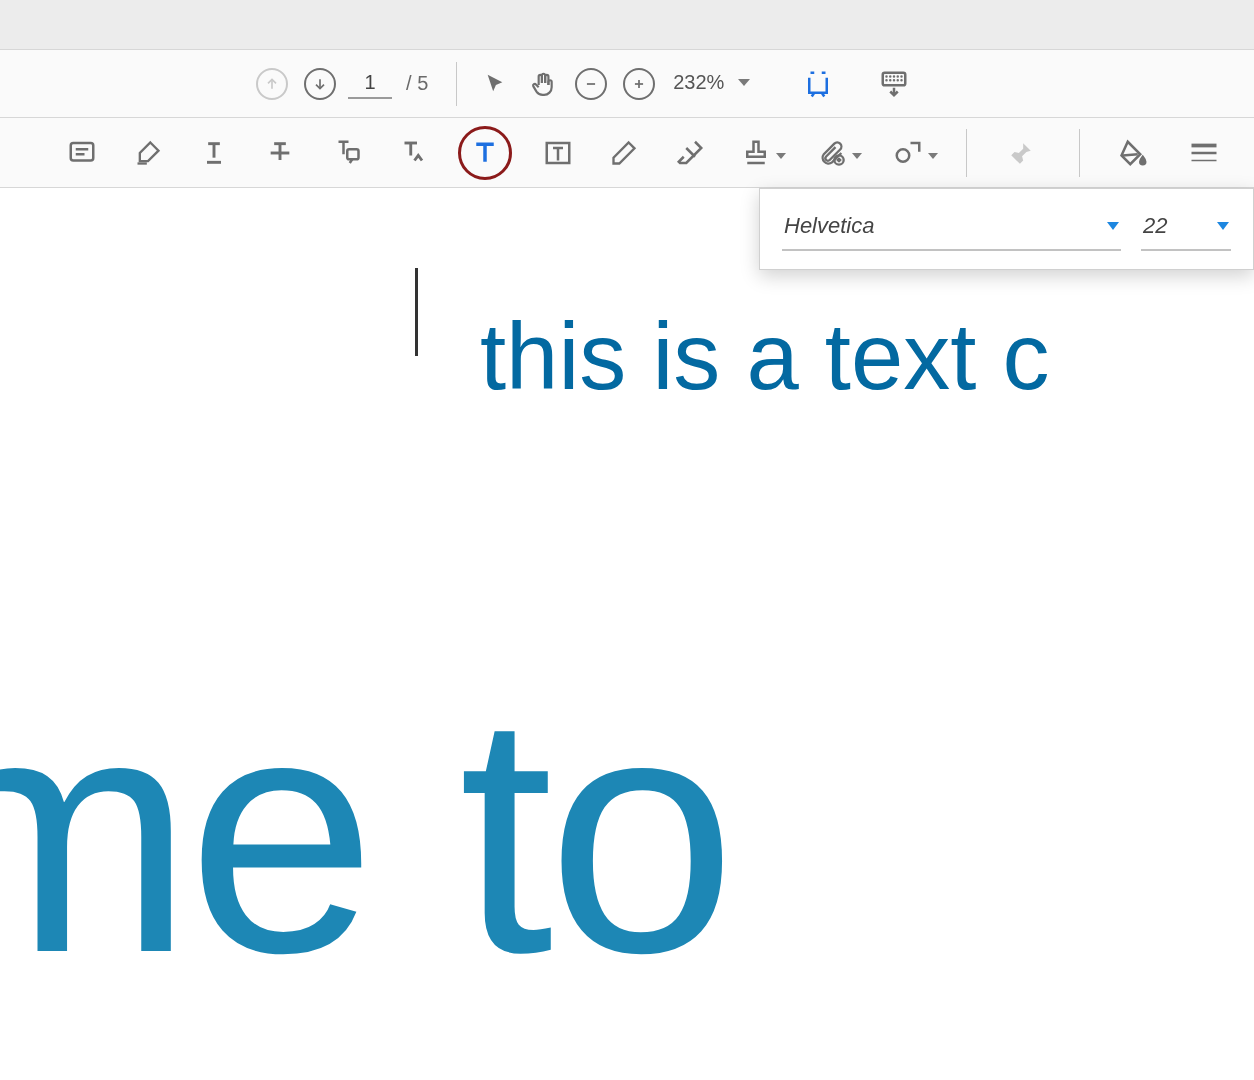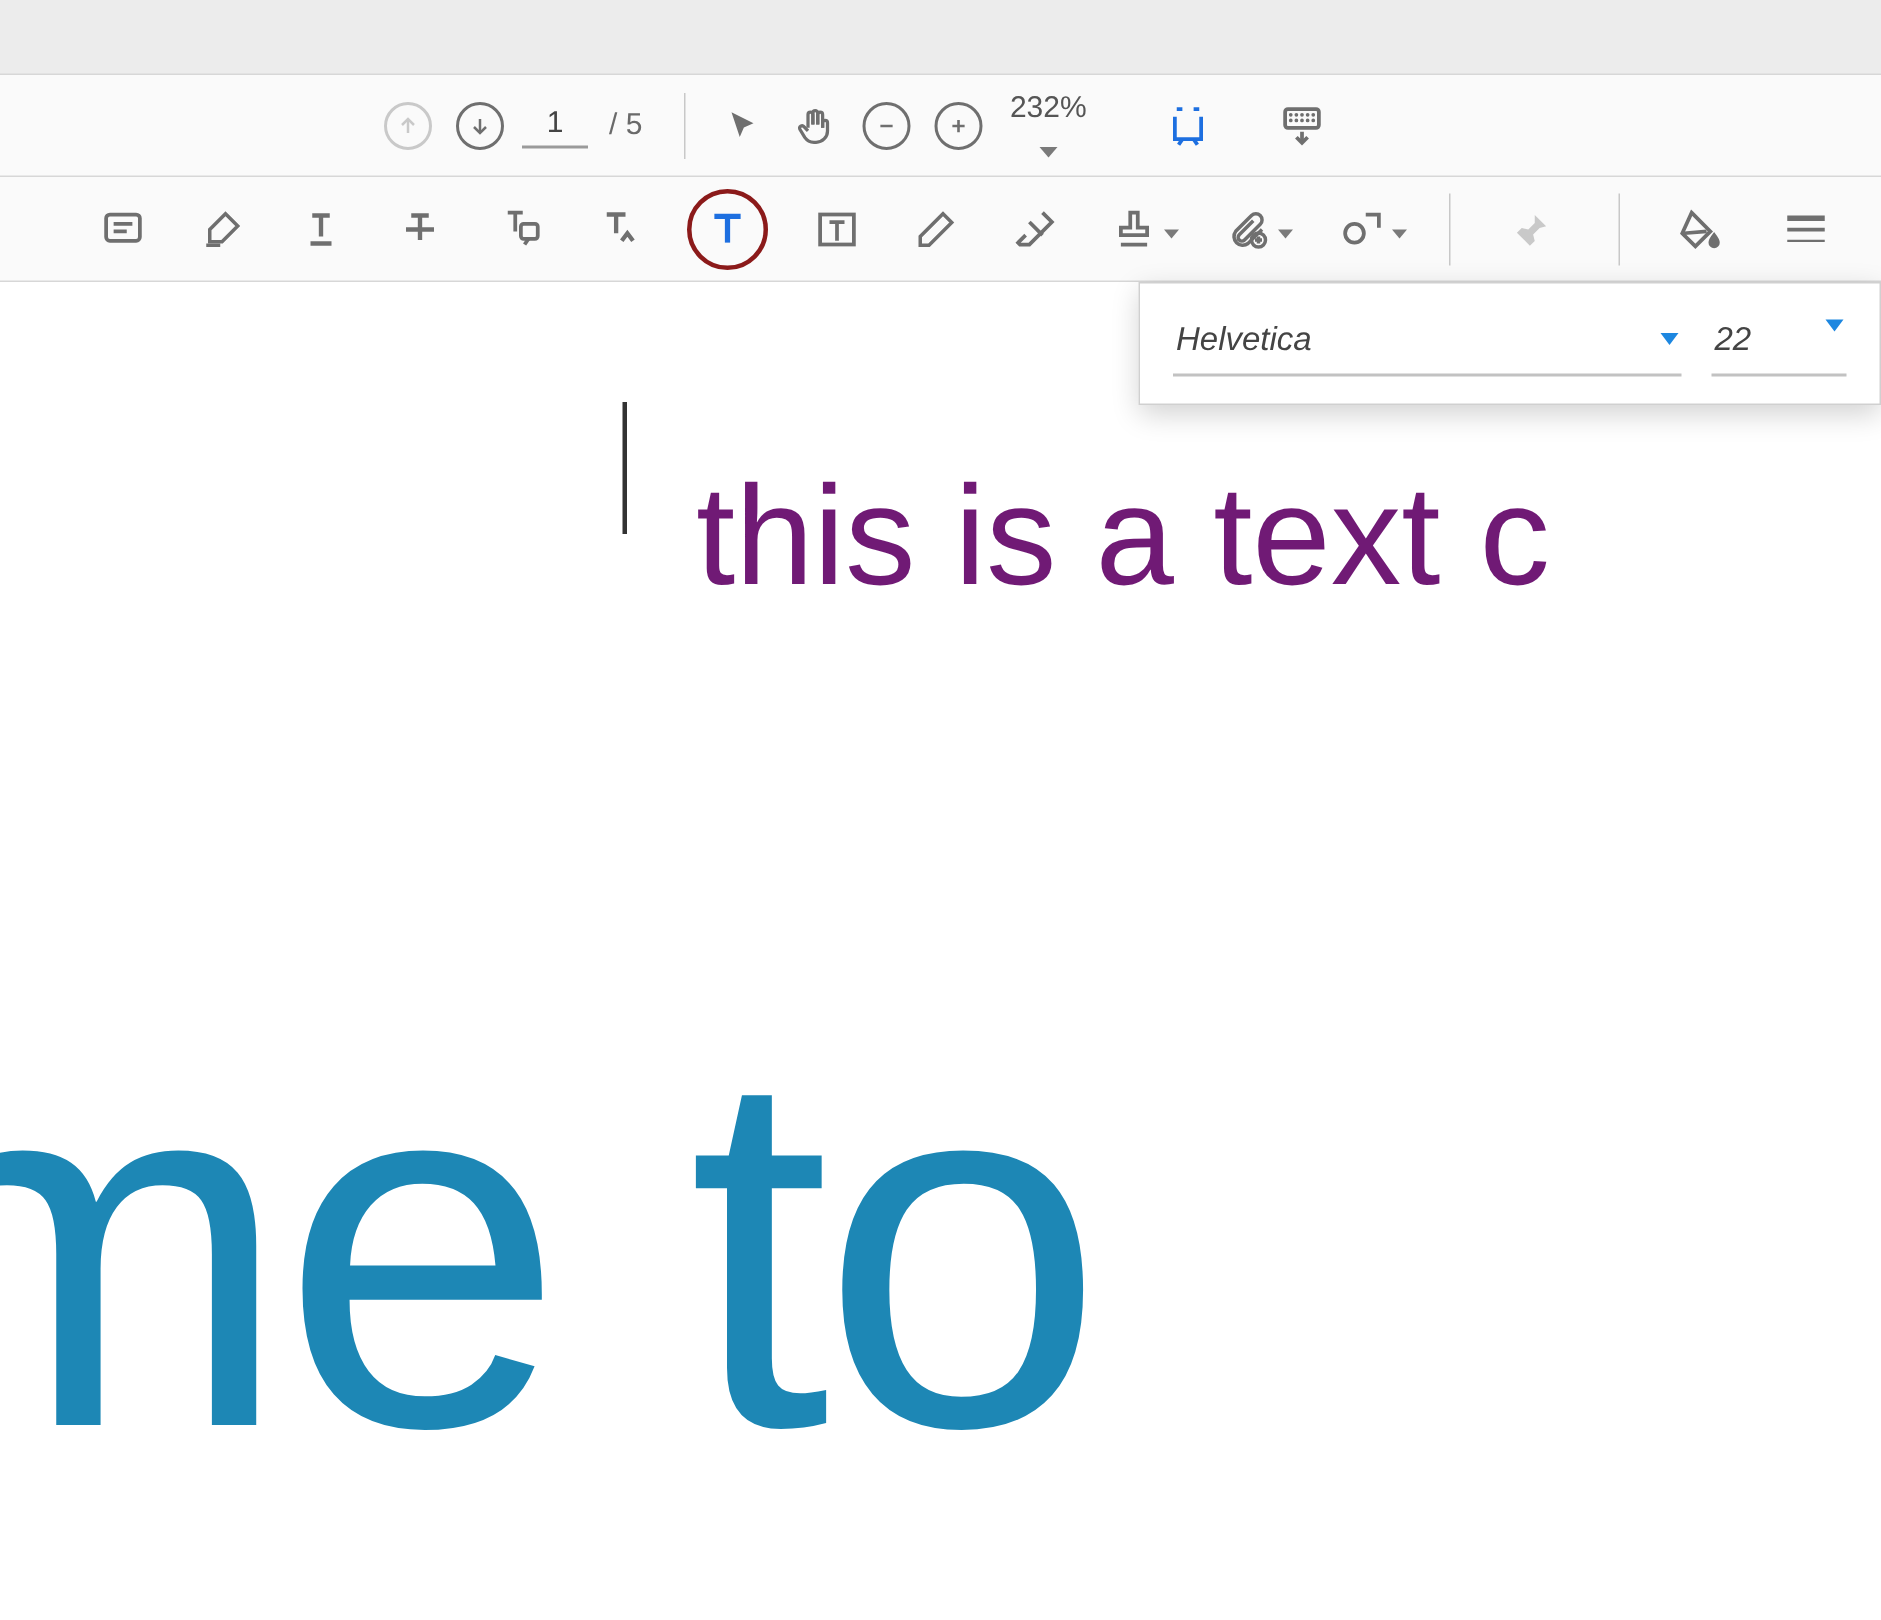--- a/index.html
+++ b/index.html
@@ -30,21 +30,21 @@
   .circled { border:2px solid #6f6f6f; border-radius:50%; width:32px; height:32px; display:flex;align-items:center;justify-content:center; }
   .disabled { opacity:.35; }
   .page-input {
     width:44px; height:30px; border:none; border-bottom:2px solid #9a9a9a;
     background:transparent; text-align:center; font-size:20px; color:#444;
   }
   .page-total { font-size:20px; color:#6a6a6a; margin:0 10px 0 6px; }
   .vsep { width:1px; height:44px; background:#c8c8c8; margin:0 10px; }
   .zoom-select {
     display:flex; align-items:center; gap:14px; color:#555; font-size:20px;
-    border-bottom:2px solid transparent; padding:0 6px;flex-direction:column;
+    border-bottom:2px solid transparent; padding:0 6px;
   }
   .caret-down { width:0;height:0;border-left:6px solid transparent;border-right:6px solid transparent;border-top:7px solid #7a7a7a; }
 
   .toolbar2 {
     height: 70px;
     background: #fafafa;
     border-bottom: 1px solid #d7d7d7;
     display:flex; align-items:center;
     gap: 26px;
     padding: 0 10px 0 62px;
@@ -70,22 +70,22 @@
     position:relative;
     width:100%;
     height: calc(1080px - 50px - 68px - 70px);
     background:#fff;
     overflow:hidden;
   }
   .text-cursor {
     position:absolute; left:415px; top:80px; width:3px; height:88px; background:#333;
   }
   .typed-text {
-    position:absolute; left:464px; top:115px;
-    font-size:94px; color:#701a75; font-family:Helvetica,Arial,sans-serif;
+    position:absolute; left:480px; top:115px;
+    font-size:94px; color:#0369a1; font-family:Helvetica,Arial,sans-serif;
     white-space:nowrap; letter-spacing:0px;
   }
   .big-blue {
     position:absolute; left:-90px; top:450px;
     font-size:340px; color:#1d87b5; font-weight:400;
     white-space:nowrap; letter-spacing:-6px;
   }
 
   .font-panel {
     position:absolute;
@@ -99,21 +99,21 @@
   }
   .font-select {
     flex:1 1 auto;
     display:flex;align-items:center;justify-content:space-between;
     border-bottom:2px solid #c2c2c2;
     padding:4px 2px 10px 2px;
     font-size:22px; color:#444;
   }
   .size-select {
     width:90px;
-    display:flex;align-items:flex-start;justify-content:space-between;
+    display:flex;align-items:center;justify-content:space-between;
     border-bottom:2px solid #c2c2c2;
     padding:4px 2px 10px 2px;
     font-size:22px; color:#444;
   }
   .blue-caret { width:0;height:0;border-left:6px solid transparent;border-right:6px solid transparent;border-top:8px solid #1d87e0; }
 </style>
 </head>
 <body>
 
 <div class="titlebar"></div>

